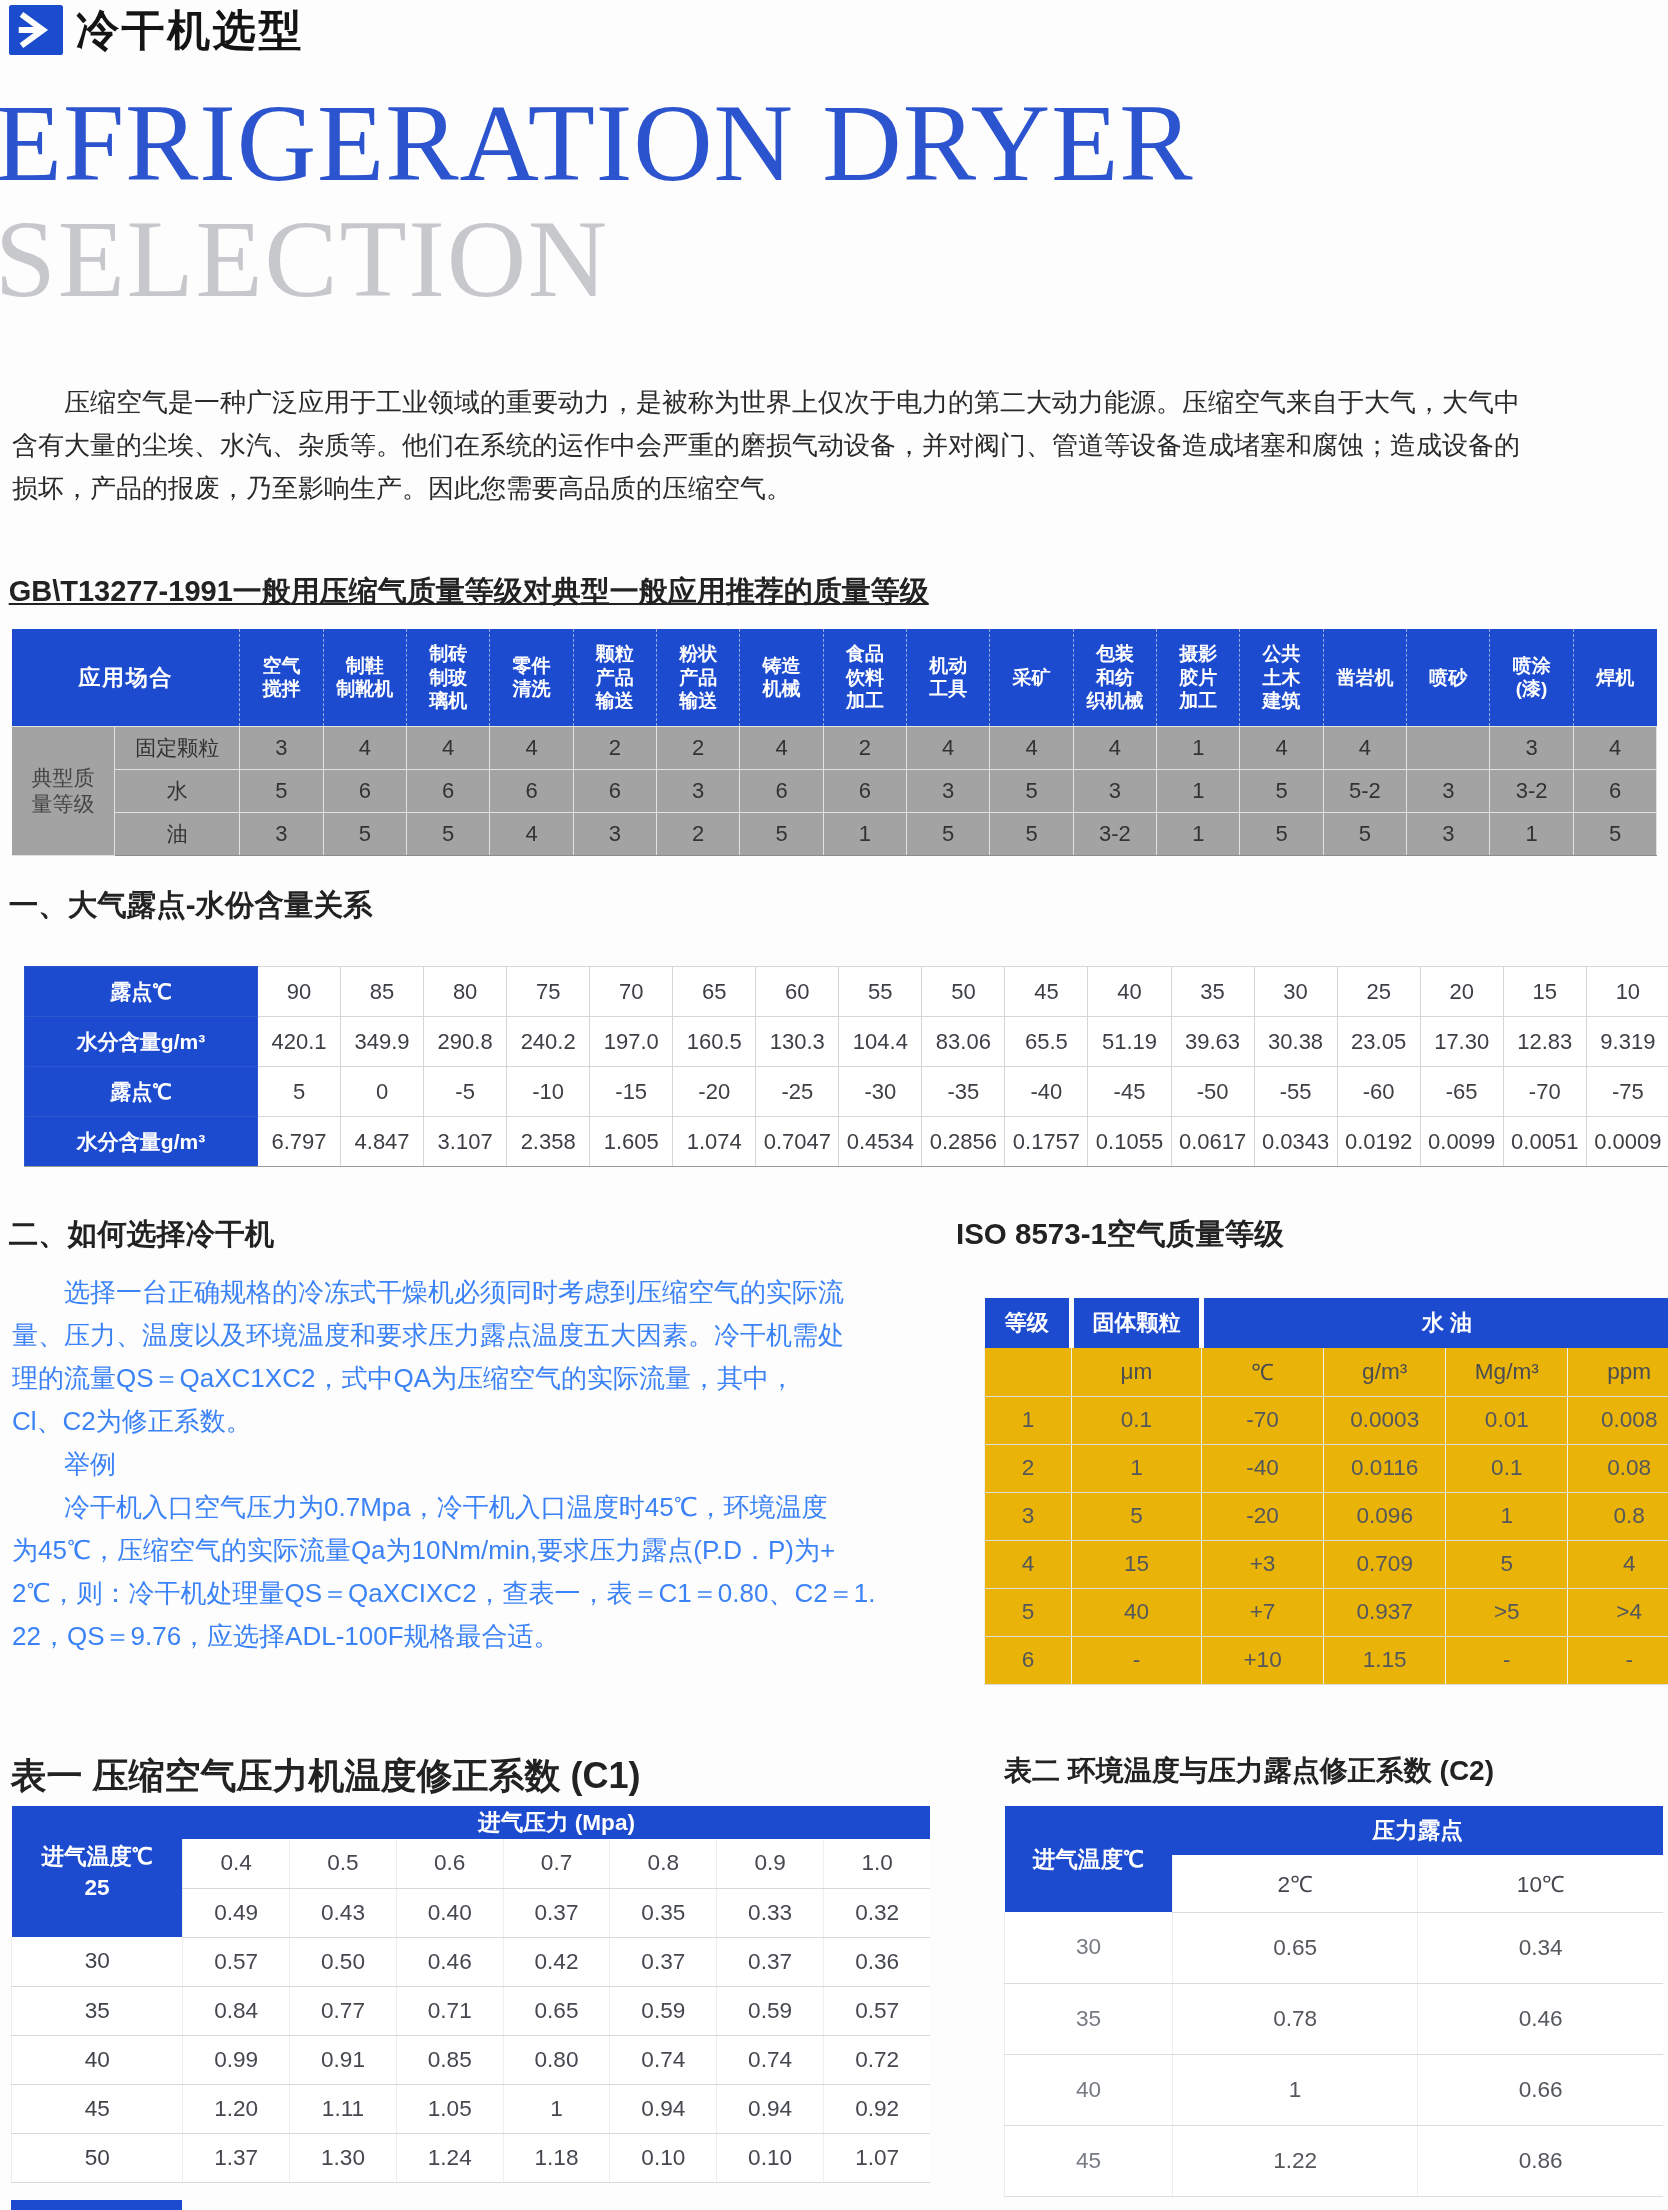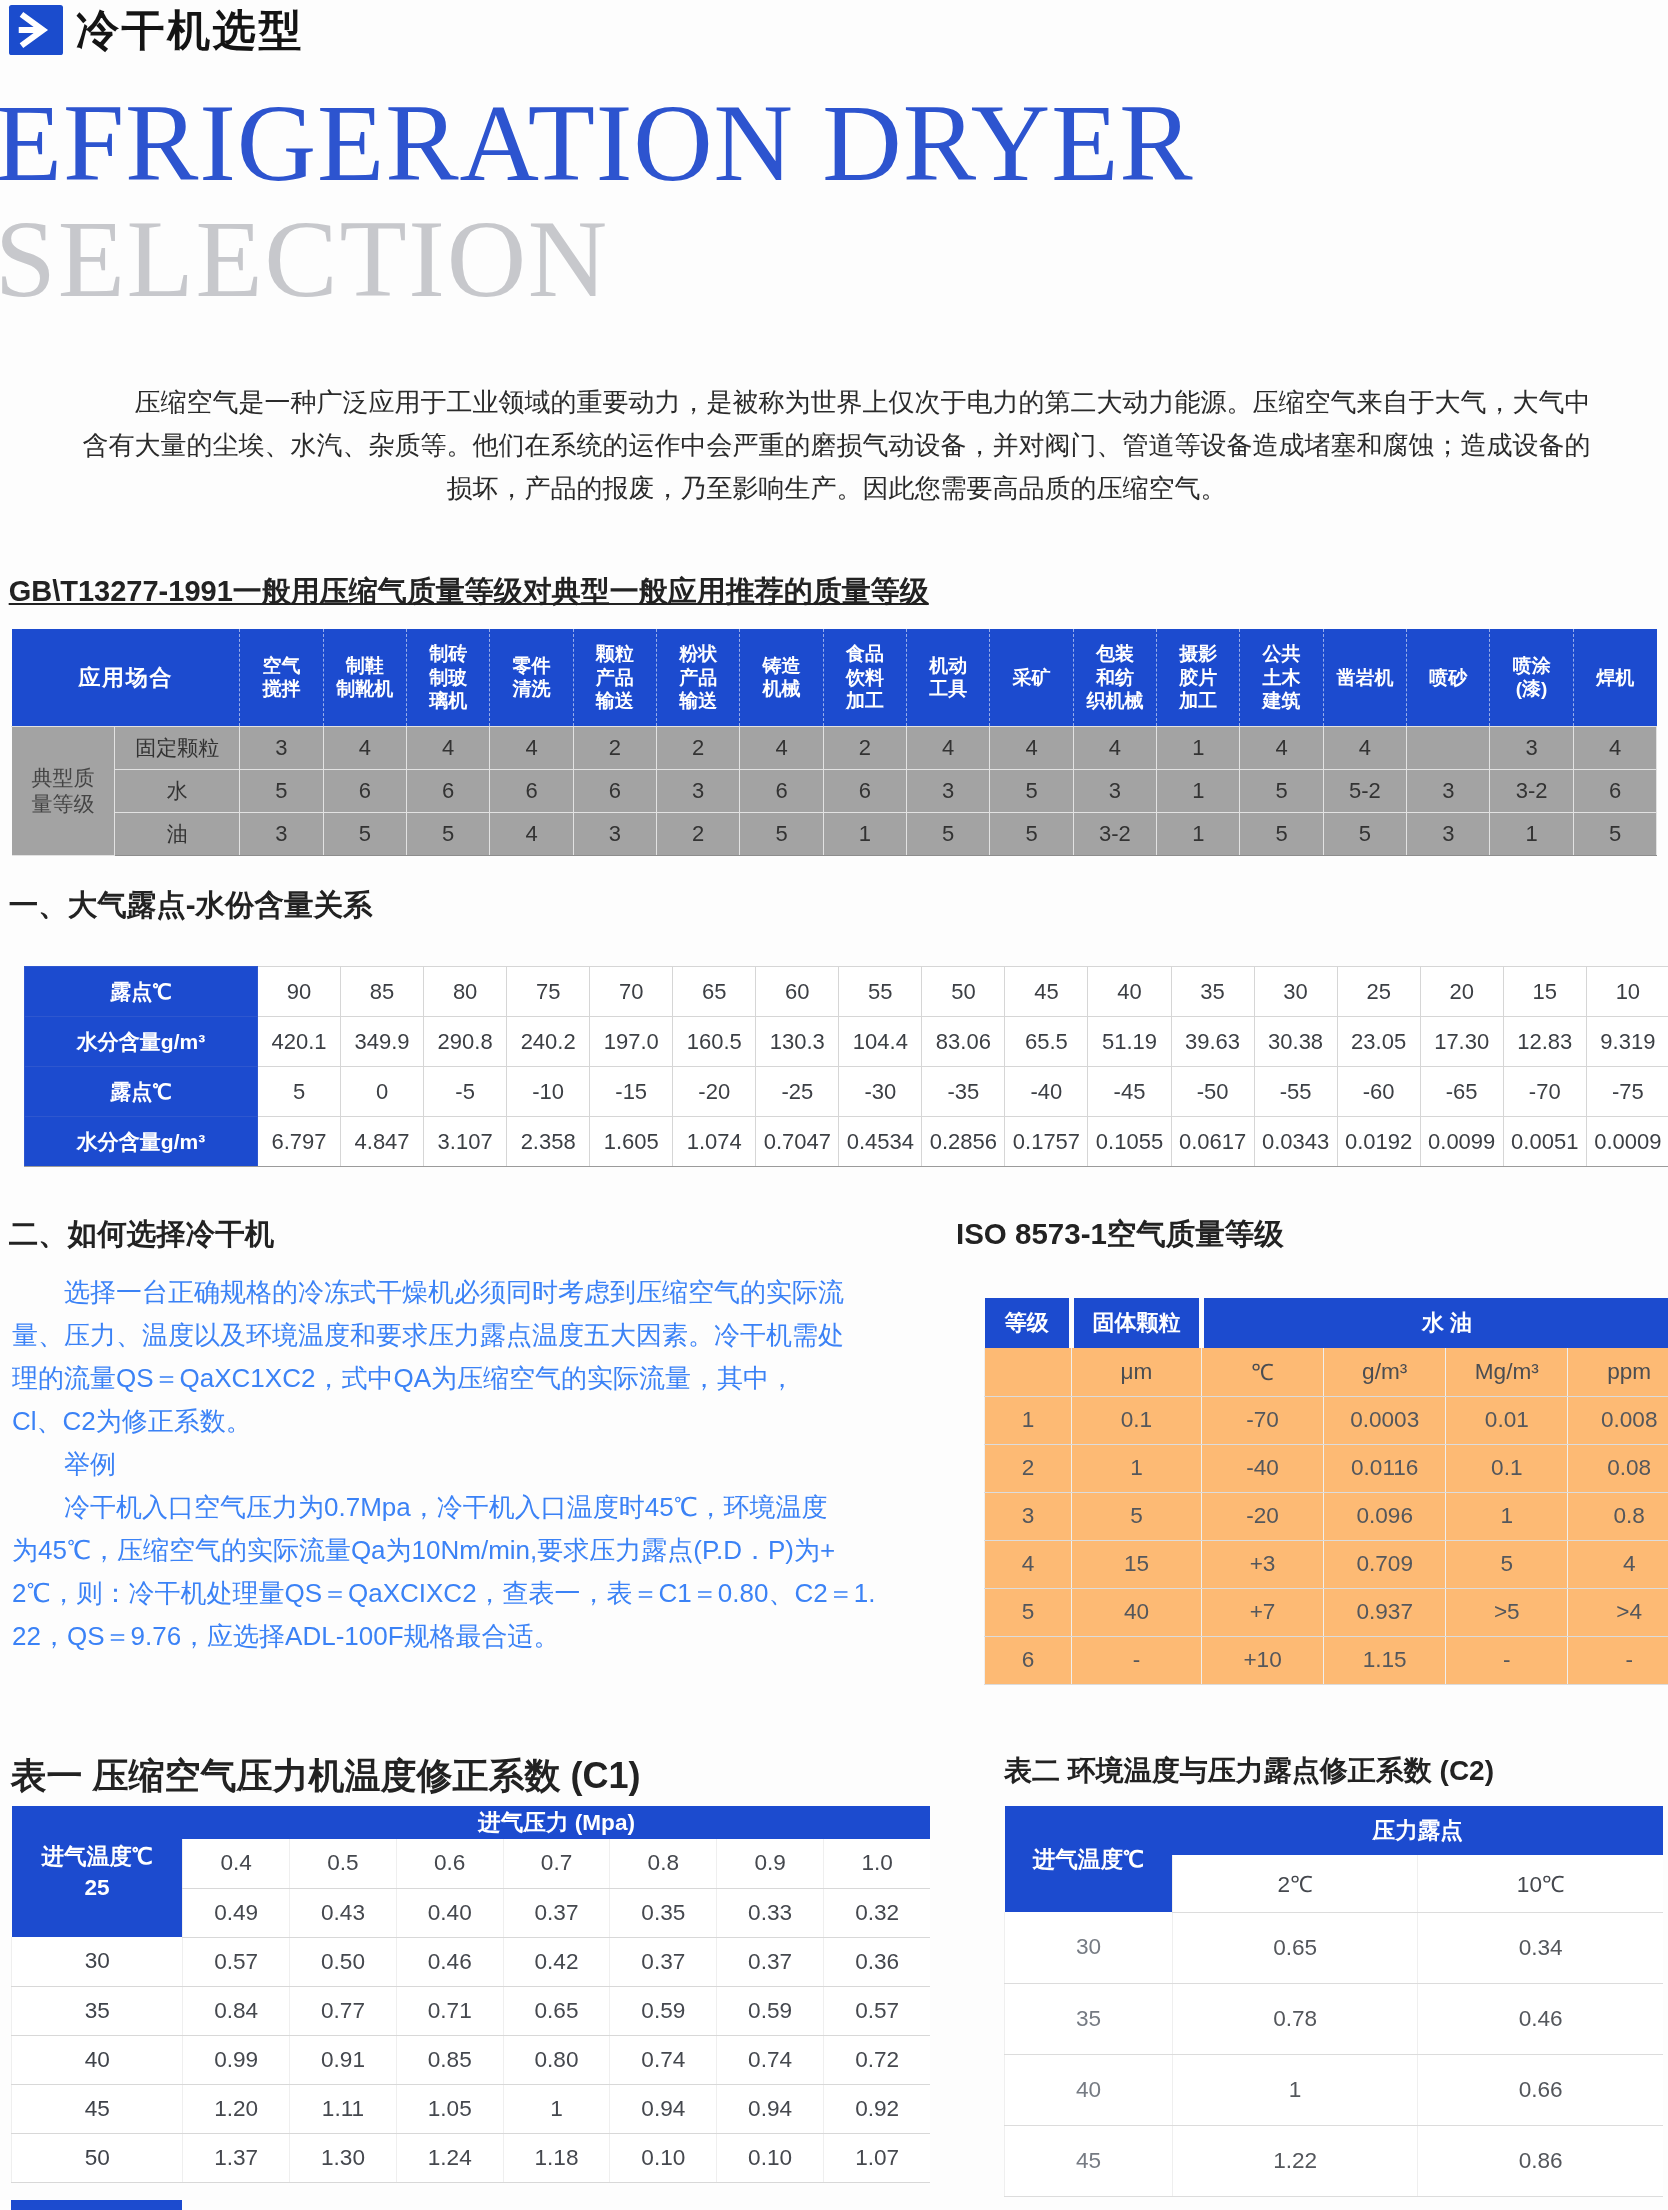--- a/index.html
+++ b/index.html
@@ -20,21 +20,21 @@
   .big-blue {
     position:absolute; left:-5.2px; top:80px; font-family:"Liberation Serif", serif;
     font-size:110px; font-weight:400; color:#2d54cf; letter-spacing:0.9px; white-space:nowrap;
   }
   .big-gray {
     position:absolute; left:-5.2px; top:196px; font-family:"Liberation Serif", serif;
     font-size:110px; font-weight:400; color:#c7c8cc; letter-spacing:1.7px; white-space:nowrap;
   }
   .intro {
     position:absolute; left:12px; top:381px; width:1649px;
-    font-size:26px; line-height:43px; color:#2a2a2a; white-space:pre-line; text-indent:2em;text-align:center;
+    font-size:26px; line-height:43px; color:#2a2a2a; white-space:pre-line; text-indent:2em;
   }
   
   .sec-heading { position:absolute; font-size:29.5px; font-weight:600; color:#222; white-space:nowrap; }
   .gb-heading  { left:8.7px;  top:572px;  font-size:29px;text-decoration:underline; }
   .s1-heading  { left:8.7px;  top:886px; }
   .s2-heading  { left:8.7px;  top:1215px; }
   .iso-heading { left:956px;top:1215px; }
   .c1-heading  { left:10.4px;  top:1752px; font-size:36px; }
   .c2-heading  { left:1004px;top:1752px; font-size:28px; }
   
@@ -57,21 +57,21 @@
   .dew-table td { height:50px; font-size:22px; color:#3c3f44; border:0.9px solid #d6d6d6; background:#fff; }
   .dew-table td.lbl { background:#1c4bcf; color:#fff; font-size:21px; font-weight:600; border:0.9px solid #2e57cf; }
   .dew-table tr:last-child td { border-bottom:1.7px solid #9b9b9b; }
   
   .s2-text { position:absolute; left:12px; top:1271px; width:939px; font-size:26px; line-height:43px; color:#3b82f6; }
   .s2-text p { white-space:pre-line; text-indent:2em; }
   
   .iso-table { position:absolute; left:956px; top:1298px; width:706px;margin-left:28px; }
   .iso-table th { height:50px; font-size:22px; }
   .iso-table th.gap { border-left:5.2px solid #fdfdfd; }
-  .iso-table td { height:48px; font-size:22.6px; color:#54575c; border-bottom:0.9px solid #dcdcdc; border-left:0.9px solid #efefef; background:#fdba74; }
+  .iso-table td { height:48px; font-size:22.6px; color:#54575c; border-bottom:0.9px solid #dcdcdc; border-left:0.9px solid #efefef; background:#eab308; }
   .iso-table tr.subhead td { font-size:22.6px; color:#4a4d52; }
   
   .c1-table { position:absolute; left:11.3px; top:1806px; width:919px; }
   .c1-table th.corner { font-size:22.6px; line-height:31px; white-space:pre-line; }
   .c1-table th.top { height:33px; font-size:22.6px; }
   .c1-table td { height:49px; font-size:22.6px; color:#45484e; border-bottom:0.9px solid #d8d8d8; border-left:0.9px solid #efefef; background:#fff; }
   .c1-table td.rowlbl { color:#3f434a; }
   .c1-sliver { position:absolute; left:11.3px; top:2200px; width:171px; height:10.4px; background:#1c4bcf; }
   
   .c2-table { position:absolute; left:1004px; top:1806px; width:659px; }

